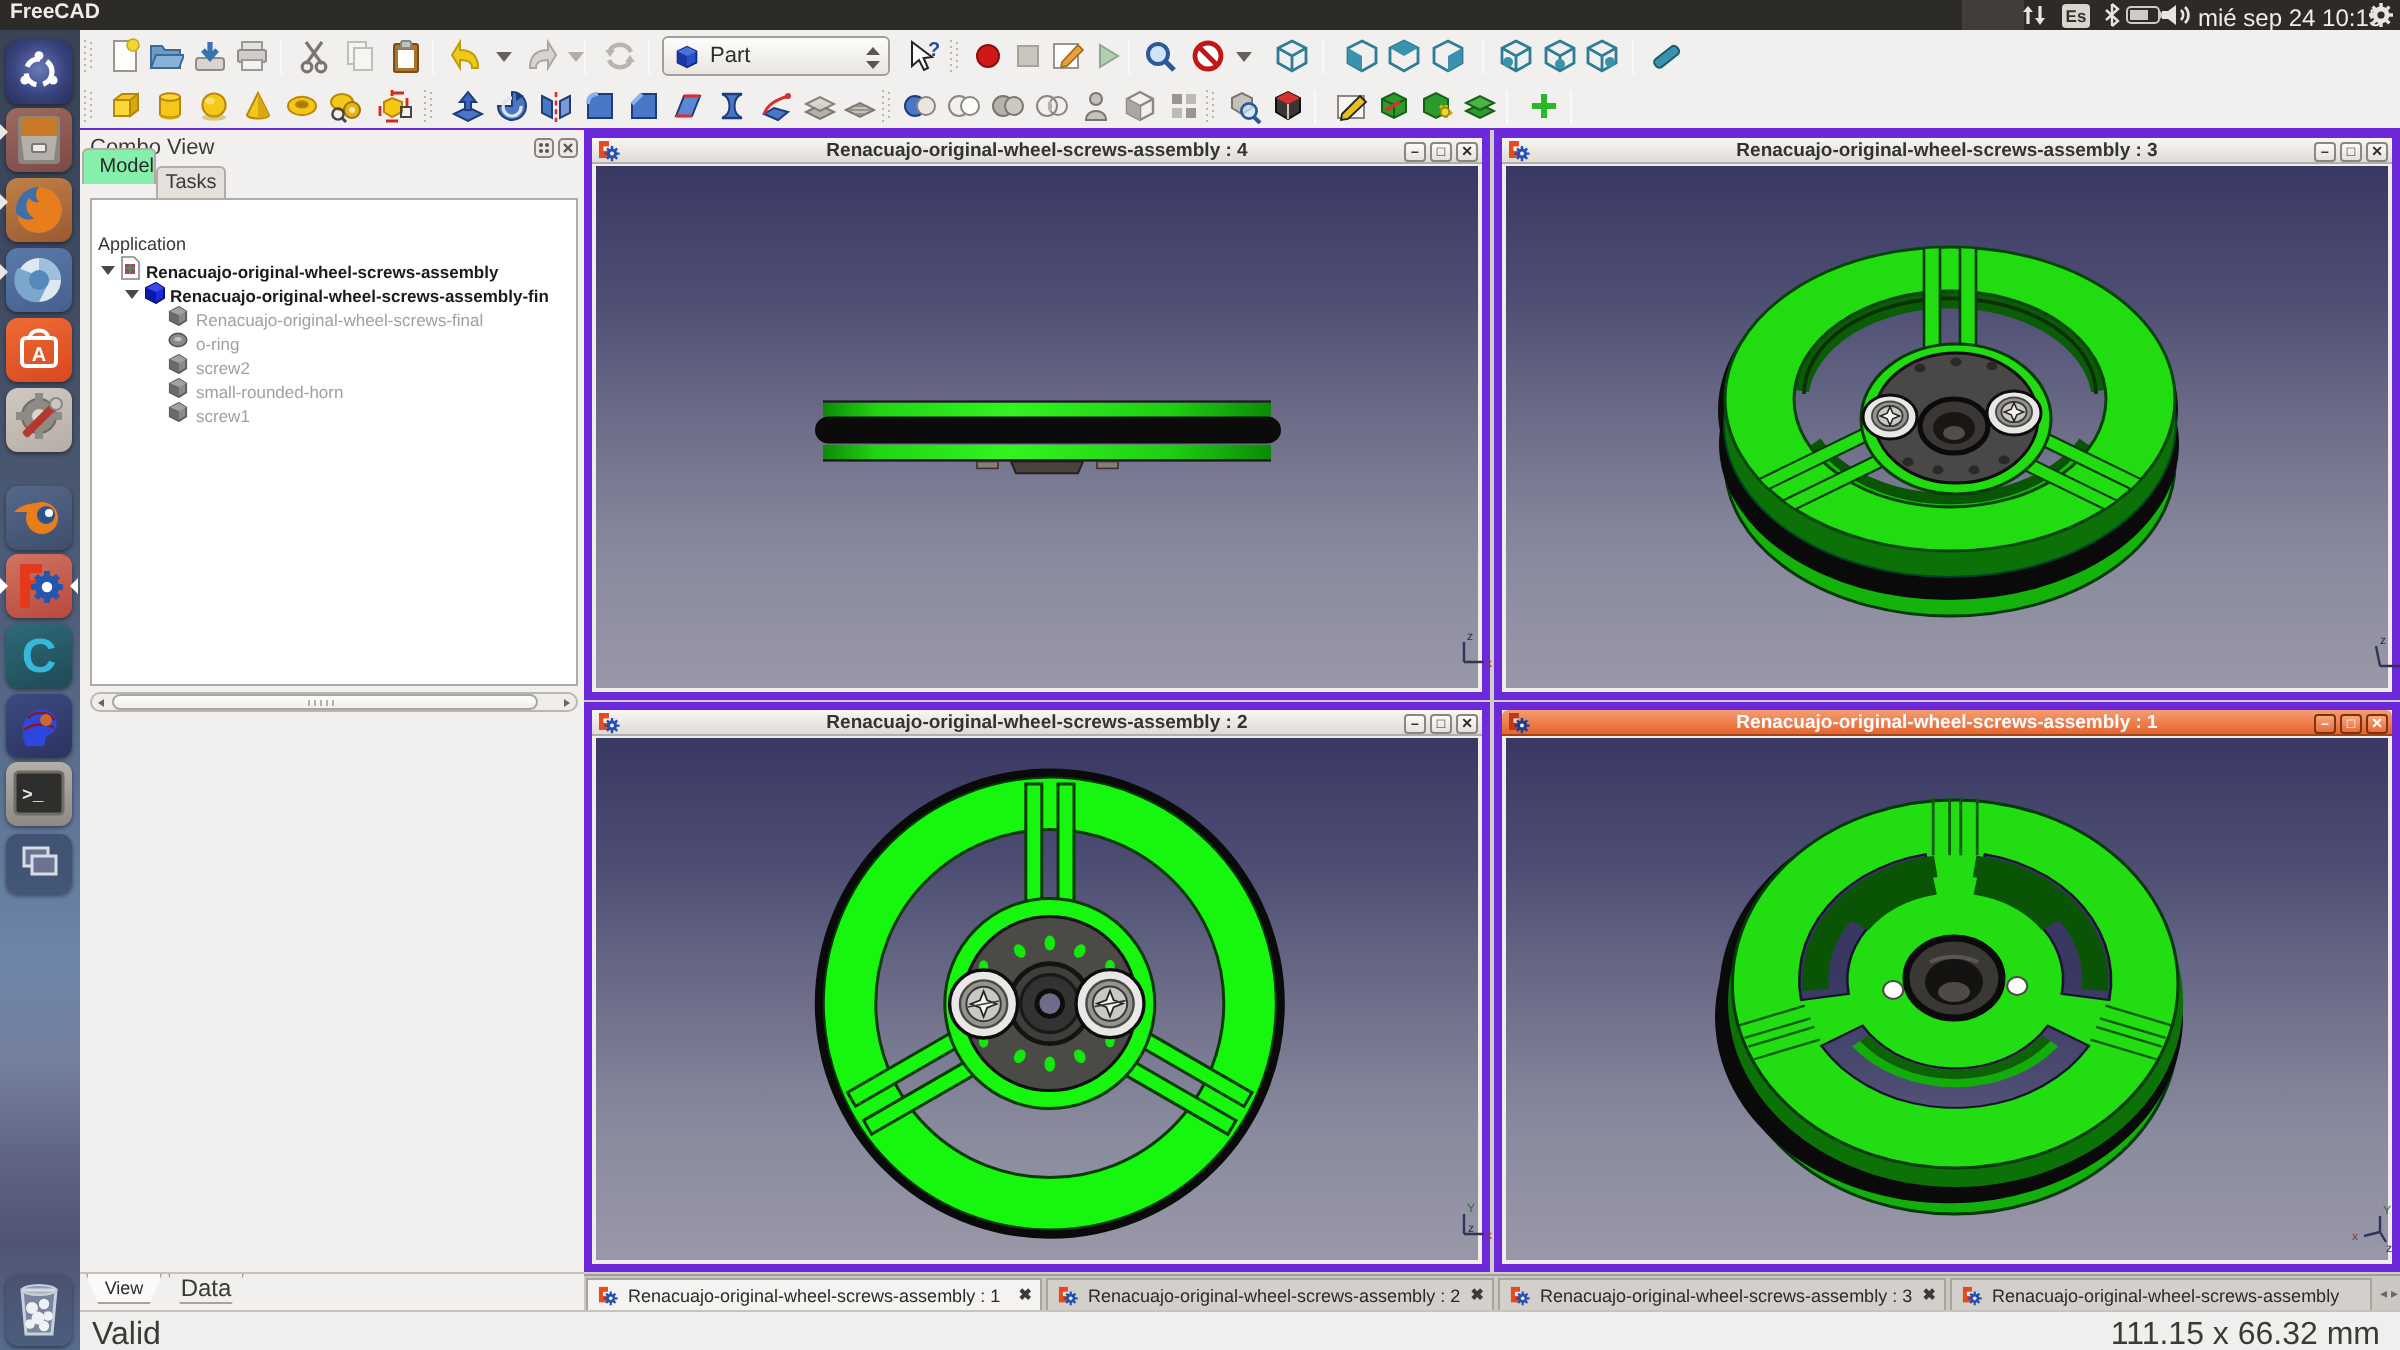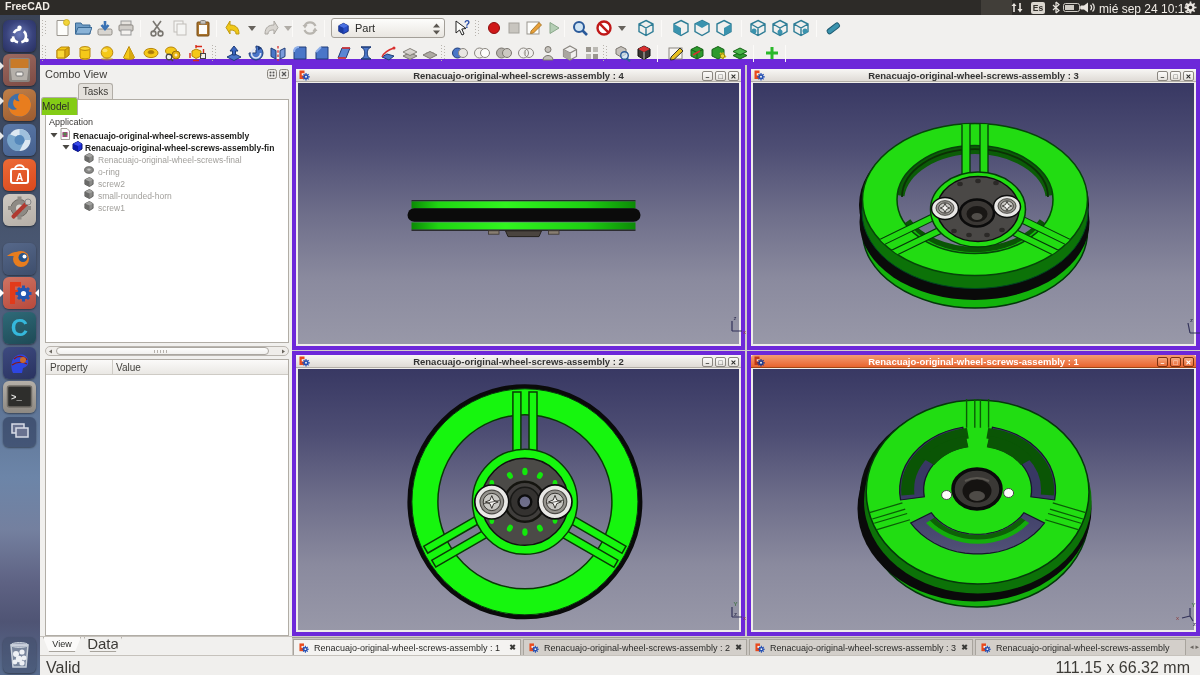--- a/index.html
+++ b/index.html
@@ -2,21 +2,21 @@
 <html><head><meta charset="utf-8">
 <style>
 *{margin:0;padding:0;box-sizing:border-box}
 html,body{width:1200px;height:675px;overflow:hidden;font-family:"Liberation Sans",sans-serif;background:#f2f1ef}
 .abs{position:absolute}
 #panel{left:0;top:0;width:1200px;height:15px;background:#2d2b28;color:#dfdbd6;font-size:11px}
 #panel .title{position:absolute;left:5px;top:0px;font-weight:bold;color:#f0ece6;font-size:10.5px}
 #launcher{left:0;top:15px;width:40px;height:660px;background:linear-gradient(180deg,#3a4356 0%,#3c485f 15%,#46536c 30%,#4f5f7c 45%,#5d7394 58%,#6c85a8 70%,#74809f 78%,#5e6283 86%,#4f5474 92%,#586c8e 100%);overflow:hidden}
 .tile{position:absolute;left:3px;width:33px;height:32px;border-radius:6px;box-shadow:0 1px 2px rgba(0,0,0,.45)}
 #app{left:40px;top:15px;width:1160px;height:660px;background:#f2f1ef}
-#toolbars{position:absolute;left:0;top:0;width:1160px;height:50px;background:#f1f0ee;border-bottom:6px solid #6d28d9}
+#toolbars{position:absolute;left:0;top:0;width:1160px;height:50px;background:#f1f0ee;border-bottom:1px solid #6d28d9}
 #combo{position:absolute;left:0;top:50px;width:252px;height:589px;background:#f1f0ee}
 #mdi{position:absolute;left:252px;top:50px;width:908px;height:572px;background:#d0cdc8}
 .win{position:absolute;border:4px solid #6d28d9;background:#efedea}
 .tbar{position:absolute;left:0;top:0;right:0;height:13px;background:linear-gradient(180deg,#f8f7f5,#dfdbd6);border-bottom:1px solid #b3afa8;font-size:9.5px;font-weight:bold;color:#333;text-align:center;line-height:13px}
 .tbar.active{background:linear-gradient(180deg,#f49d72,#e8642f);color:#fff;border-bottom:1px solid #a04515;border-radius:3px 3px 0 0}
 .vp{position:absolute;left:2px;right:2px;top:14px;bottom:2px;background:linear-gradient(180deg,#383863 0%,#4e4e74 25%,#6e6e8a 50%,#8a8a9e 75%,#9898a8 100%)}
 .t{position:absolute;width:18px;height:18px}
 .sep{position:absolute;top:5px;width:1px;height:17px;background:#c9c5bf;border-right:1px solid #fbfaf8}
 .sep[style*="top"]{height:17px}
 .grip{position:absolute;width:4px;height:16px;background:repeating-linear-gradient(180deg,#b8b4ae 0 1px,transparent 1px 3px),repeating-linear-gradient(180deg,#b8b4ae 0 1px,transparent 1px 3px);background-size:1px 100%,1px 100%;background-position:0 0,3px 1px;background-repeat:no-repeat}
@@ -499,21 +499,21 @@
         <circle cx="3.5" cy="3.5" r="1" fill="#555"></circle>
         <circle cx="6.5" cy="6.5" r="1" fill="#555"></circle>
         <path d="M6.5 3.5 L6.5 3.5" stroke="#555"></path>
         <circle cx="6.5" cy="3.5" r="1" fill="#555"></circle>
         <circle cx="3.5" cy="6.5" r="1" fill="#555"></circle>
       </svg>
     <svg style="position:absolute;left:239px;top:4px" width="10" height="10" viewBox="0 0 10 10">
         <rect x="0.5" y="0.5" width="9" height="9" rx="2" fill="#eceae6" stroke="#8a867f"></rect>
         <path d="M3 3 L7 7 M7 3 L3 7" stroke="#555" stroke-width="1.2"></path>
       </svg>
-    <div style="position:absolute;left:1px;top:32px;width:37px;height:18px;background:#84cc16;border:1px solid #b1ada6;border-bottom:none;border-radius:3px 3px 0 0;font-size:10px;color:#2a2a28;text-align:left;line-height:18px;z-index:2">Model</div>
+    <div style="position:absolute;left:1px;top:9px;width:37px;height:18px;background:#86efac;border:1px solid #b1ada6;border-bottom:none;border-radius:3px 3px 0 0;font-size:10px;color:#2a2a28;text-align:right;line-height:18px;z-index:2">Model</div>
     <div style="position:absolute;left:38px;top:18px;width:35px;height:16px;background:#e4e1dc;border:1px solid #b1ada6;border-bottom:none;border-radius:3px 3px 0 0;font-size:10px;color:#3c3a36;text-align:center;line-height:16px">Tasks</div>
     <div style="position:absolute;left:5px;top:34px;width:244px;height:244px;background:#fff;border:1px solid #b1ada6">
       <div style="position:absolute;left:3px;top:16.5px;font-size:9px;color:#3a3836">Application</div>
       <svg style="position:absolute;left:4px;top:31px" width="8" height="8" viewBox="0 0 8 8">
           <path d="M0.5 2 L7.5 2 L4 6.5 Z" fill="#4a4843"></path>
         </svg>
       <svg style="position:absolute;left:14px;top:28px" width="10" height="12" viewBox="0 0 10 12">
           <path d="M1 0.5 L7 0.5 L9.5 3 L9.5 11.5 L1 11.5 Z" fill="#fdfdfc" stroke="#8a867f" stroke-width=".8"></path>
           <rect x="2.5" y="4" width="5" height="5" fill="#b13a8a"></rect>
           <path d="M2.5 6 L7.5 6 M5 4 L5 9" stroke="#3aa03a" stroke-width="1"></path>
@@ -561,30 +561,23 @@
     <div style="position:absolute;left:5px;top:281px;width:244px;height:10px;background:#efedea;border:1px solid #bab6b0;border-radius:5px">
       <div style="position:absolute;left:10px;top:0px;width:213px;height:8px;background:linear-gradient(180deg,#fdfdfc,#f1f0ee);border:1px solid #aaa6a0;border-radius:4px"></div>
       <svg style="position:absolute;left:2px;top:2px" width="5" height="5" viewBox="0 0 5 5">
           <path d="M4 0.5 L1 2.5 L4 4.5 Z" fill="#6a665f"></path>
         </svg>
       <svg style="position:absolute;right:2px;top:2px" width="5" height="5" viewBox="0 0 5 5">
           <path d="M1 0.5 L4 2.5 L1 4.5 Z" fill="#6a665f"></path>
         </svg>
       <div style="position:absolute;left:108px;top:3px;width:14px;height:3px;background:repeating-linear-gradient(90deg,#b5b1ab 0 1px,transparent 1px 3px)"></div>
     </div>
-    <div style="position:absolute;left:5px;top:294px;width:244px;height:277px;background:#fff;border:1px solid #b1ada6">
-      <div style="position:absolute;left:0;top:0;width:242px;height:15px;background:linear-gradient(180deg,#fbfaf9,#eae8e4);border-bottom:1px solid #cecbc5">
-        <span style="position:absolute;left:4px;top:2px;font-size:10px;color:#44423e">Property</span>
-        <span style="position:absolute;left:70px;top:2px;font-size:10px;color:#44423e">Value</span>
-        <div style="position:absolute;left:66px;top:0;width:1px;height:15px;background:#cecbc5"></div>
-      </div>
-    </div>
     <div style="position:absolute;left:0;top:571px;width:252px;height:18px;background:#f1f0ee;border-top:1px solid #c6c2bc">
       <div style="position:absolute;left:3px;top:0;width:38px;height:15px;background:#fbfaf9;border:1px solid #a8a49d;border-top:none;font-size:9px;color:#2a2a28;text-align:center;line-height:14px;clip-path:polygon(0 0,100% 0,84% 100%,16% 100%)">View</div>
-      <div style="position:absolute;left:44px;top:0;width:38px;height:15px;background:#f1f0ee;border:1px solid #a8a49d;border-top:none;font-size:15px;color:#3c3a36;text-align:center;line-height:14px;clip-path:polygon(0 0,100% 0,84% 100%,16% 100%)">Data</div>
+      <div style="position:absolute;left:44px;top:0;width:38px;height:15px;background:#f1f0ee;border:1px solid #a8a49d;border-top:none;font-size:12px;color:#3c3a36;text-align:center;line-height:14px;clip-path:polygon(0 0,100% 0,84% 100%,16% 100%)">Data</div>
     </div>
   </div>
   <div id="mdi">
 
     <div class="win" style="left:0;top:0;width:453px;height:285px">
       <div class="tbar">Renacuajo-original-wheel-screws-assembly : 4</div>
       <svg style="position:absolute;left:3px;top:1px;z-index:3" width="11" height="11" viewBox="0 0 11 11">
           <rect x="0.5" y="0.5" width="5" height="8.5" fill="#e8491d"></rect>
           <rect x="2.7" y="3.2" width="2.8" height="2.2" fill="#f6f5f3"></rect>
           <g stroke="#2450b4" stroke-width="1.2">

